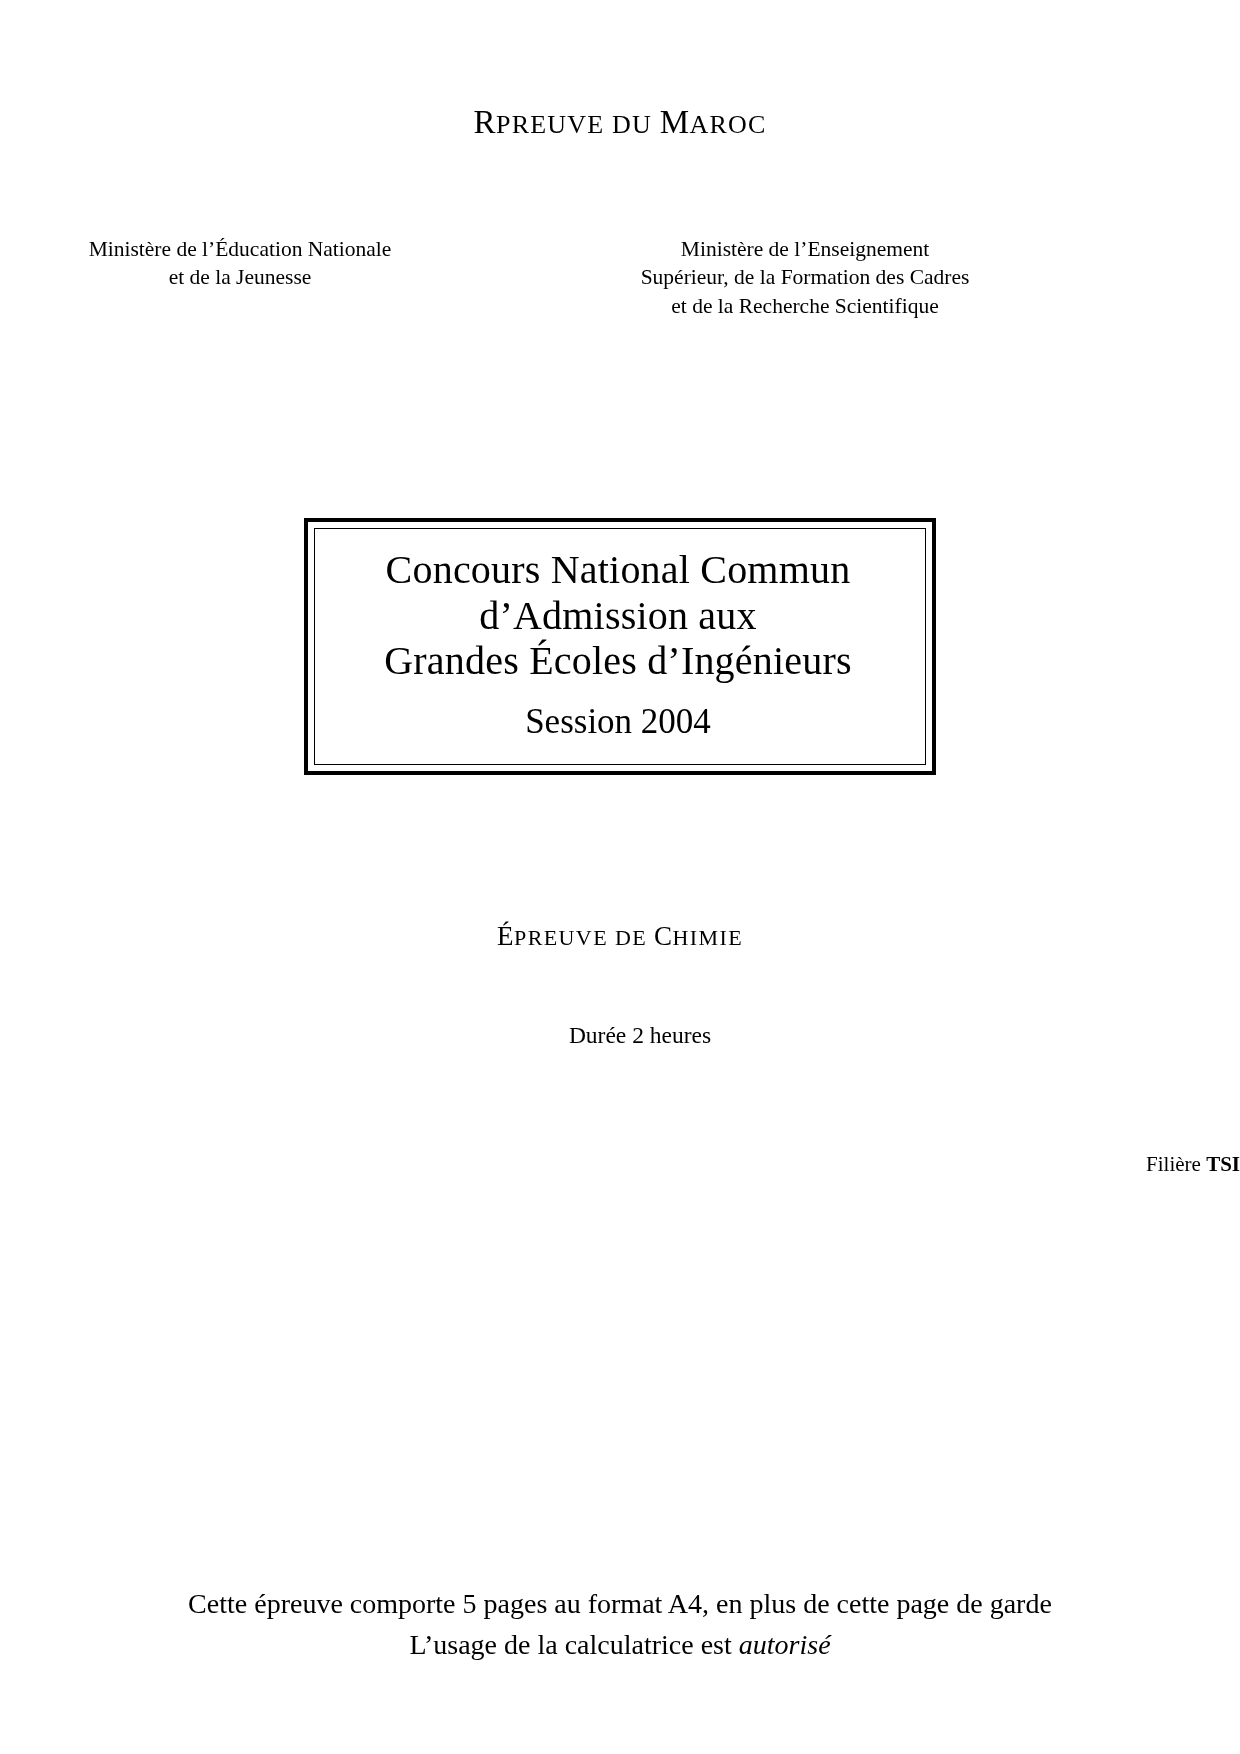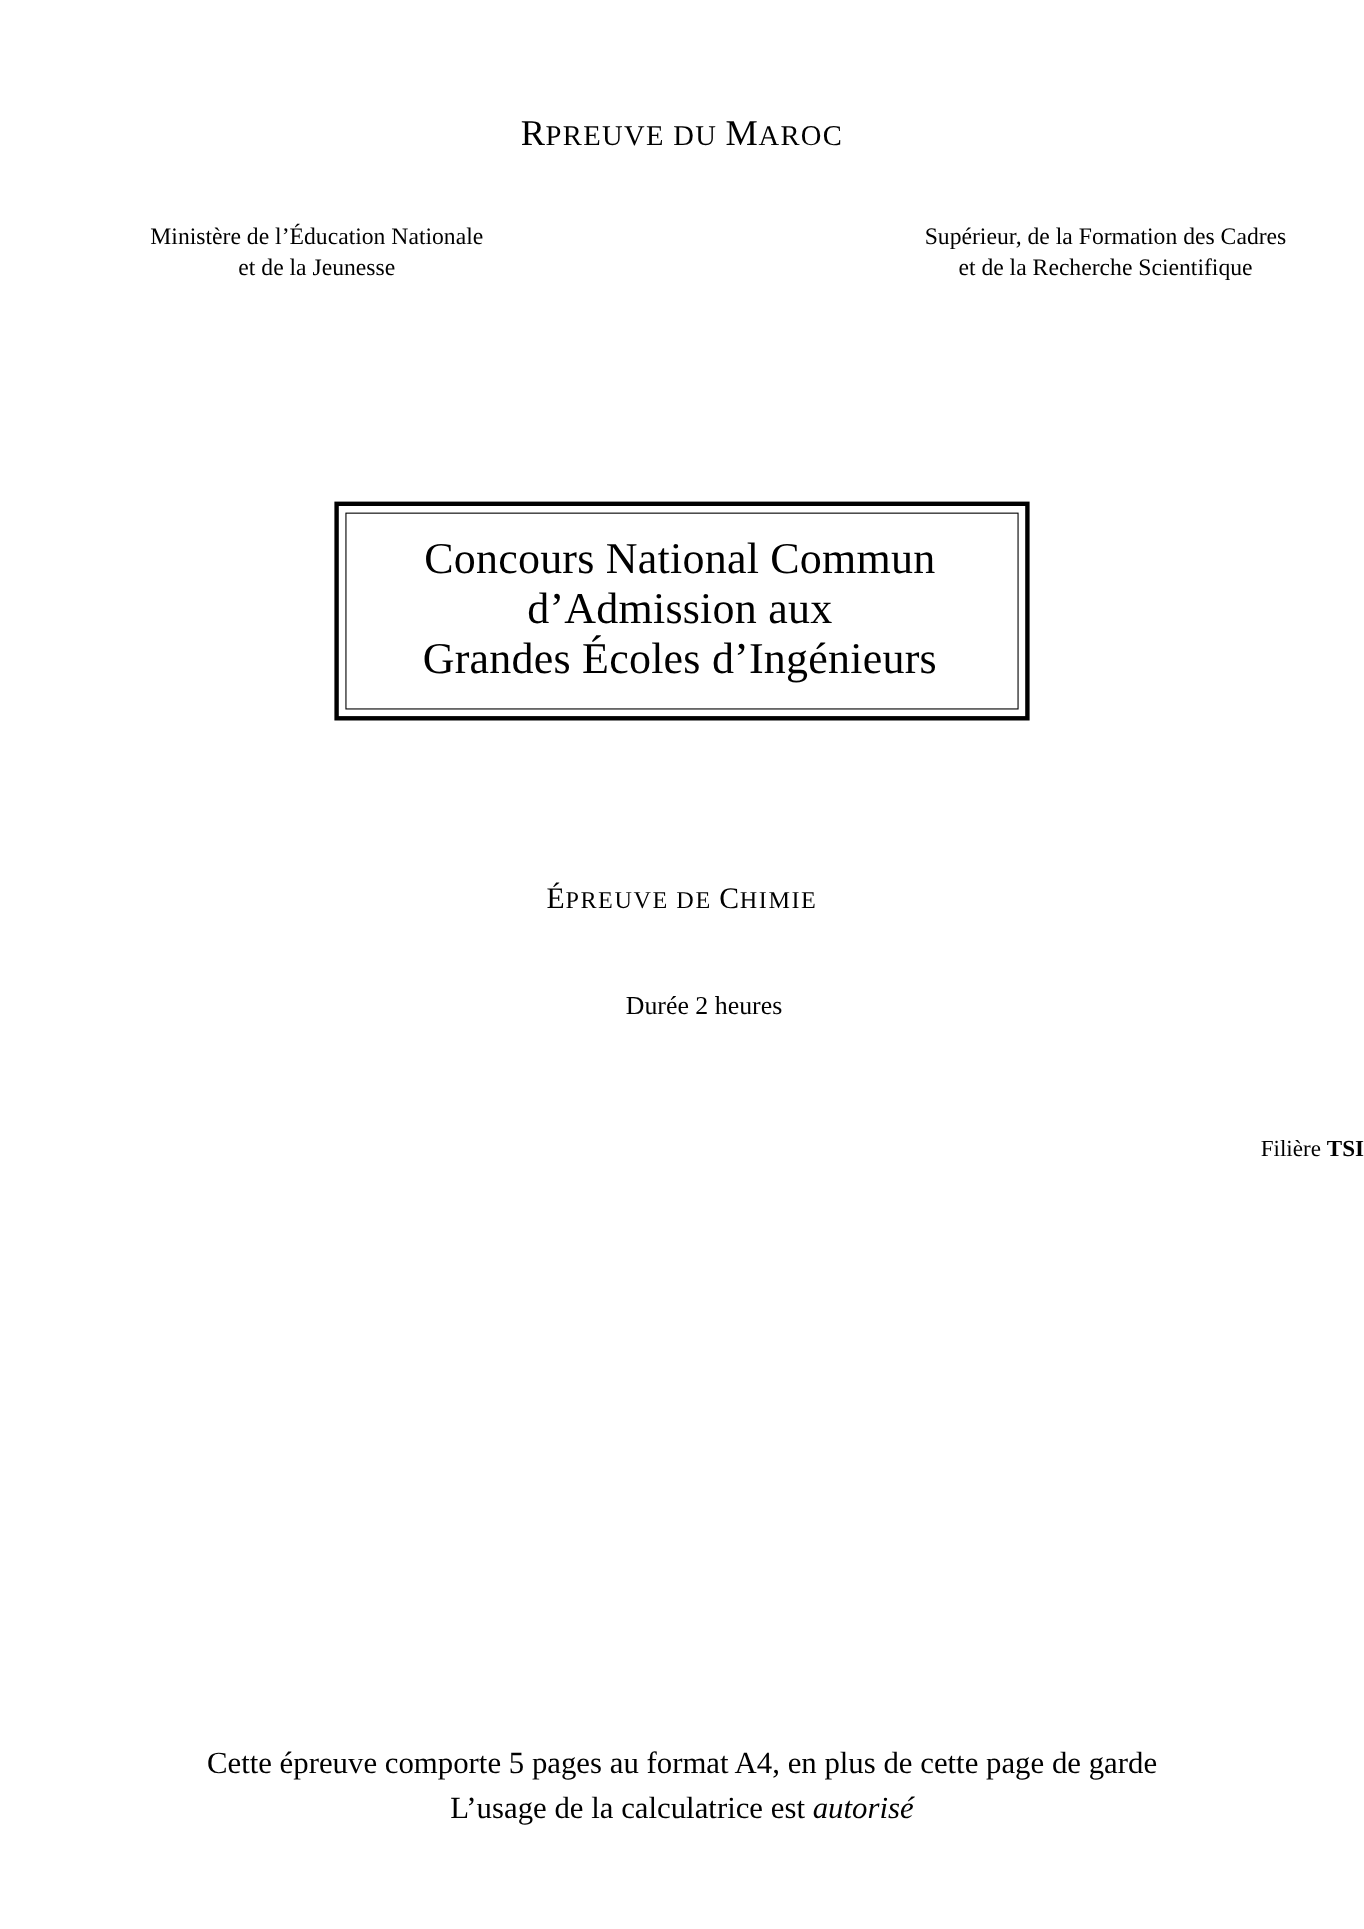--- a/index.html
+++ b/index.html
@@ -34,23 +34,22 @@
     font-size: 33px;
   }
   .smallcaps-rest {
     font-size: 26px;
     letter-spacing: 1.2px;
   }
 
   
   .ministries {
     display: flex;
-    justify-content: space-between;
-    margin-top: 60px;
-    padding-left: 48px;
+    justify-content: flex-start;
+    margin-top: 94px;
   }
   .ministry {
     font-size: 21.5px;
     line-height: 1.32;
     text-align: center;
   }
   .ministry.left {
     width: 420px;
     margin-left: 30px;
   }
@@ -139,33 +138,35 @@
   <div class="kingdom">
     <span class="smallcaps-first">R</span><span class="smallcaps-rest">PREUVE DU </span><span class="smallcaps-first">M</span><span class="smallcaps-rest">AROC</span>
   </div>
 
   <div class="ministries">
     <div class="ministry left">
       <div>Ministère de l’Éducation Nationale</div>
       <div>et de la Jeunesse</div>
     </div>
     <div class="ministry right">
+      <div>Ministère de l’Enseignement</div>
       <div>Supérieur, de la Formation des Cadres</div>
       <div>et de la Recherche Scientifique</div>
     </div>
   </div>
 
   <div class="box-wrap">
     <div class="box">
       <div class="box-inner">
         <div class="box-title">
           <div>Concours National Commun</div>
           <div>d’Admission aux</div>
           <div>Grandes Écoles d’Ingénieurs</div>
         </div>
+        <div class="box-session">Session 2004</div>
       </div>
     </div>
   </div>
 
   <div class="epreuve">
     <span class="cap">É</span><span class="sc">PREUVE DE </span><span class="cap">C</span><span class="sc">HIMIE</span>
   </div>
 
   <div class="duree">Durée 2 heures</div>
 

